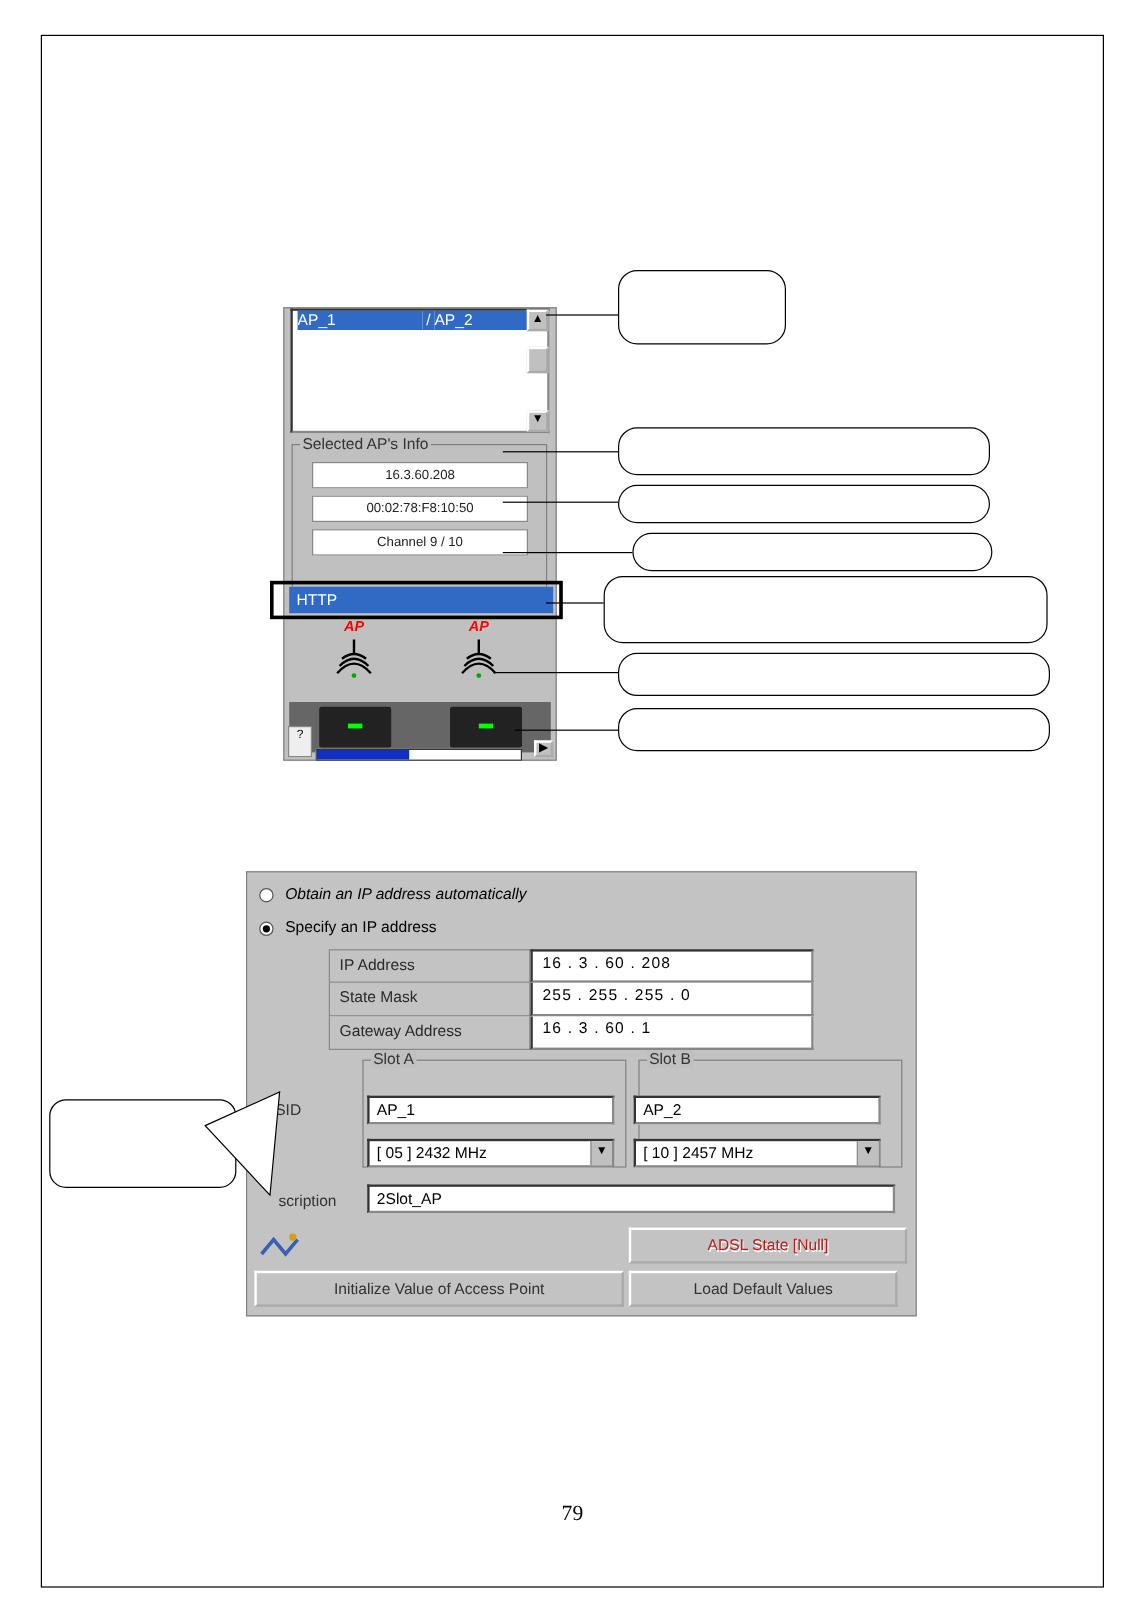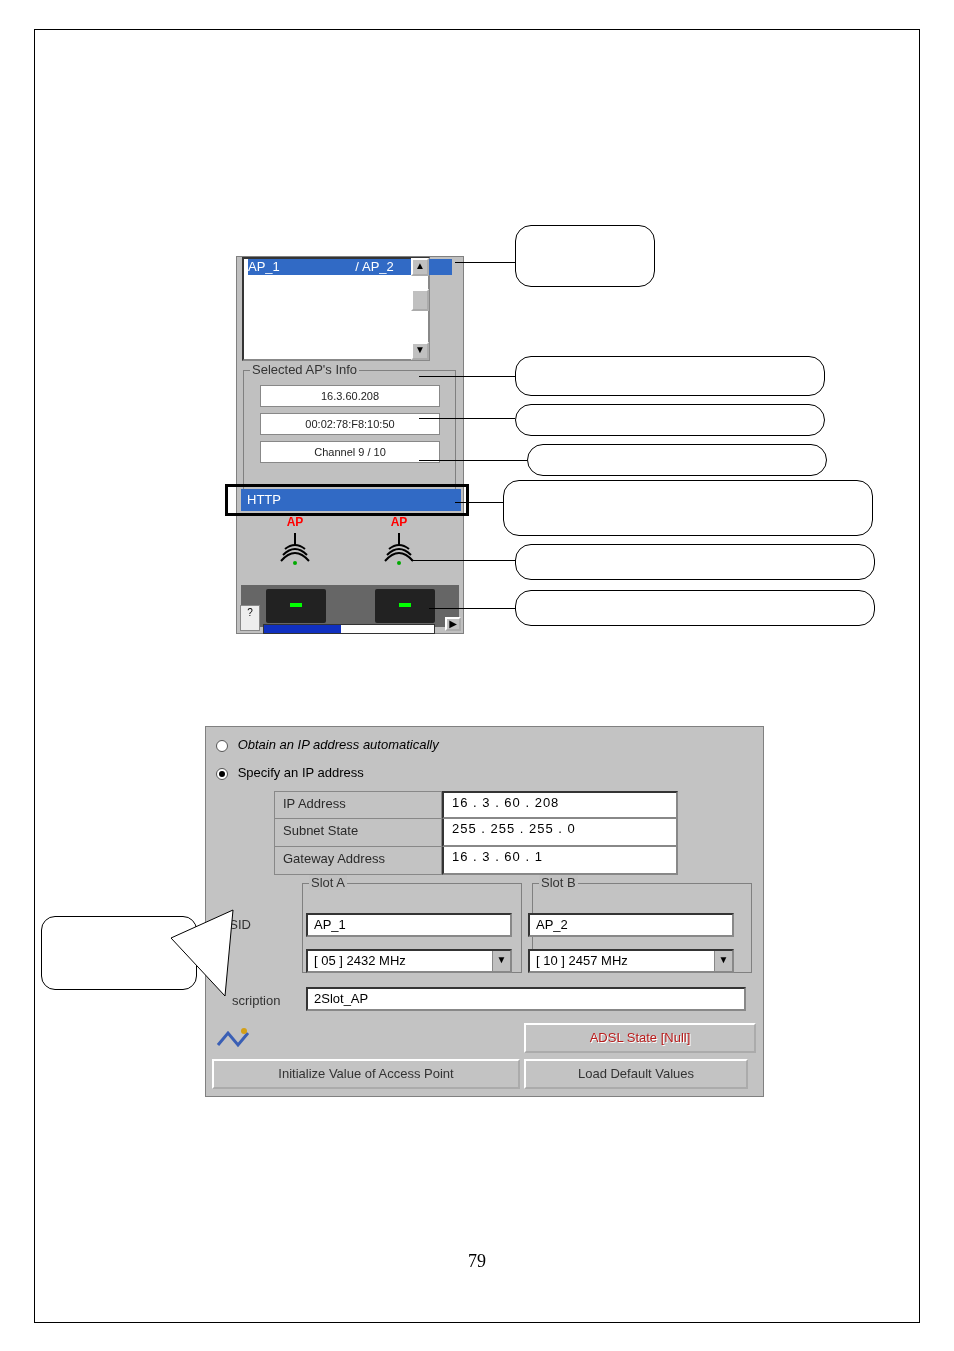--- a/index.html
+++ b/index.html
@@ -2,42 +2,42 @@
 <html><head>
 <meta charset="utf-8">
 <style>
   * { box-sizing: border-box; margin: 0; padding: 0; font-family: "MS Sans Serif", Arial, sans-serif; font-size: 13px; }
   body { background: #ffffff; width: 954px; height: 1351px; position: relative; }
   .page { position: absolute; left: 34px; top: 29px; width: 886px; height: 1294px; border: 1px solid #000; }
   .page-num { position: absolute; bottom: 50px; left: 50%; transform: translateX(-50%); font-family: "Times New Roman", serif; font-size: 18px; }
 
   
   .panel1 { position: absolute; left: 201px; top: 226px; width: 228px; height: 378px; background: #c0c0c0; border: 1px solid #808080; }
-  .list-box { position: absolute; left: 5px; top: 0px; width: 188px; height: 104px; background: #fff; border: 2px inset #888; }
+  .list-box { position: absolute; left: 5px; top: 0px; width: 216px; height: 104px; background: #fff; border: 2px inset #888; }
   .list-row { font-size: 12px; padding: 0 4px; line-height: 16px; }
   .list-splitter { width: 210px; white-space: nowrap; }
   .list-splitter span { display: inline-block; }
   .list-splitter .col1 { width: 104px; }
   .list-splitter .sep { width: 10px; text-align: center; }
   .list-splitter .col2 { width: 90px; }
   .list-selected span { background: #316ac5; color: #fff; }
   .scroll-up, .scroll-down { position: absolute; right: -1px; width: 18px; height: 18px; background: #c0c0c0; border: 2px outset #fff; text-align: center; line-height: 12px; font-size: 10px; }
   .scroll-up { top: -1px; } .scroll-down { top: 83px; }
   .scroll-thumb { position: absolute; right: -1px; top: 30px; width: 18px; height: 22px; background: #c0c0c0; border: 2px outset #fff; }
 
   .groupbox { position: absolute; border: 1px solid #808080; border-radius: 0; }
   .groupbox .legend { position: absolute; top: -9px; left: 6px; background: #c0c0c0; padding: 0 2px; font-size: 13px; color: #333; }
   .info-group { left: 6px; top: 113px; width: 213px; height: 120px; }
   .info-field { position: absolute; left: 16px; width: 180px; height: 22px; background: #fff; border: 1px solid #888; text-align: center; line-height: 20px; font-size: 11px; color: #222; }
   .info1 { top: 14px; } .info2 { top: 42px; } .info3 { top: 70px; }
 
   .http-bar { position: absolute; left: 4px; top: 232px; width: 220px; height: 22px; background: #316ac5; color: #fff; line-height: 22px; padding-left: 6px; font-size: 13px; }
   .http-outline { position: absolute; left: -12px; top: 227px; width: 244px; height: 32px; border: 3px solid #000; pointer-events: none; }
 
-  .ap-icons { position: absolute; left: 10px; top: 258px; width: 200px; height: 70px; display: flex; gap: 64px; justify-content: center; align-items: flex-start; }
+  .ap-icons { position: absolute; left: 10px; top: 258px; width: 200px; height: 70px; display: flex; gap: 64px; justify-content: center; align-items: flex-start; font-style: italic; }
   .ap-icon { width: 40px; text-align: center; }
   .ap-icon .lbl { color: #ff0000; font-size: 12px; font-weight: bold; }
   .ap-icon svg { display: block; margin: 0 auto; }
 
   .device-bar { position: absolute; left: 4px; bottom: 6px; width: 218px; height: 42px; background: #666; display: flex; align-items: center; justify-content: space-around; }
   .device { width: 60px; height: 34px; background: #222; border-radius: 2px; position: relative; }
   .device .led { position: absolute; top: 14px; left: 24px; width: 12px; height: 4px; background: #0f0; }
   .progress-track { position: absolute; left: 26px; bottom: -1px; width: 172px; height: 10px; background: #fff; border: 1px solid #333; }
   .progress-fill { height: 100%; background: #1030c0; }
   .corner-icon { position: absolute; left: 3px; bottom: 2px; width: 20px; height: 26px; background: #eee; border: 1px solid #888; font-size: 10px; text-align: center; line-height: 10px; padding-top: 2px; }
@@ -169,21 +169,21 @@
       <span class="radio checked"></span>
       <span>Specify an IP address</span>
     </div>
 
     <div class="ip-grid">
       <div class="r">
         <div class="lbl-cell">IP Address</div>
         <div class="val-cell">16  .   3  .  60  . 208</div>
       </div>
       <div class="r">
-        <div class="lbl-cell">Subnet State</div>
+        <div class="lbl-cell">State Mask</div>
         <div class="val-cell">255 . 255 . 255 .   0</div>
       </div>
       <div class="r">
         <div class="lbl-cell">Gateway Address</div>
         <div class="val-cell">16  .   3  .  60  .   1</div>
       </div>
     </div>
 
     <div class="groupbox slot-group slotA">
       <div class="legend">Slot A</div>

